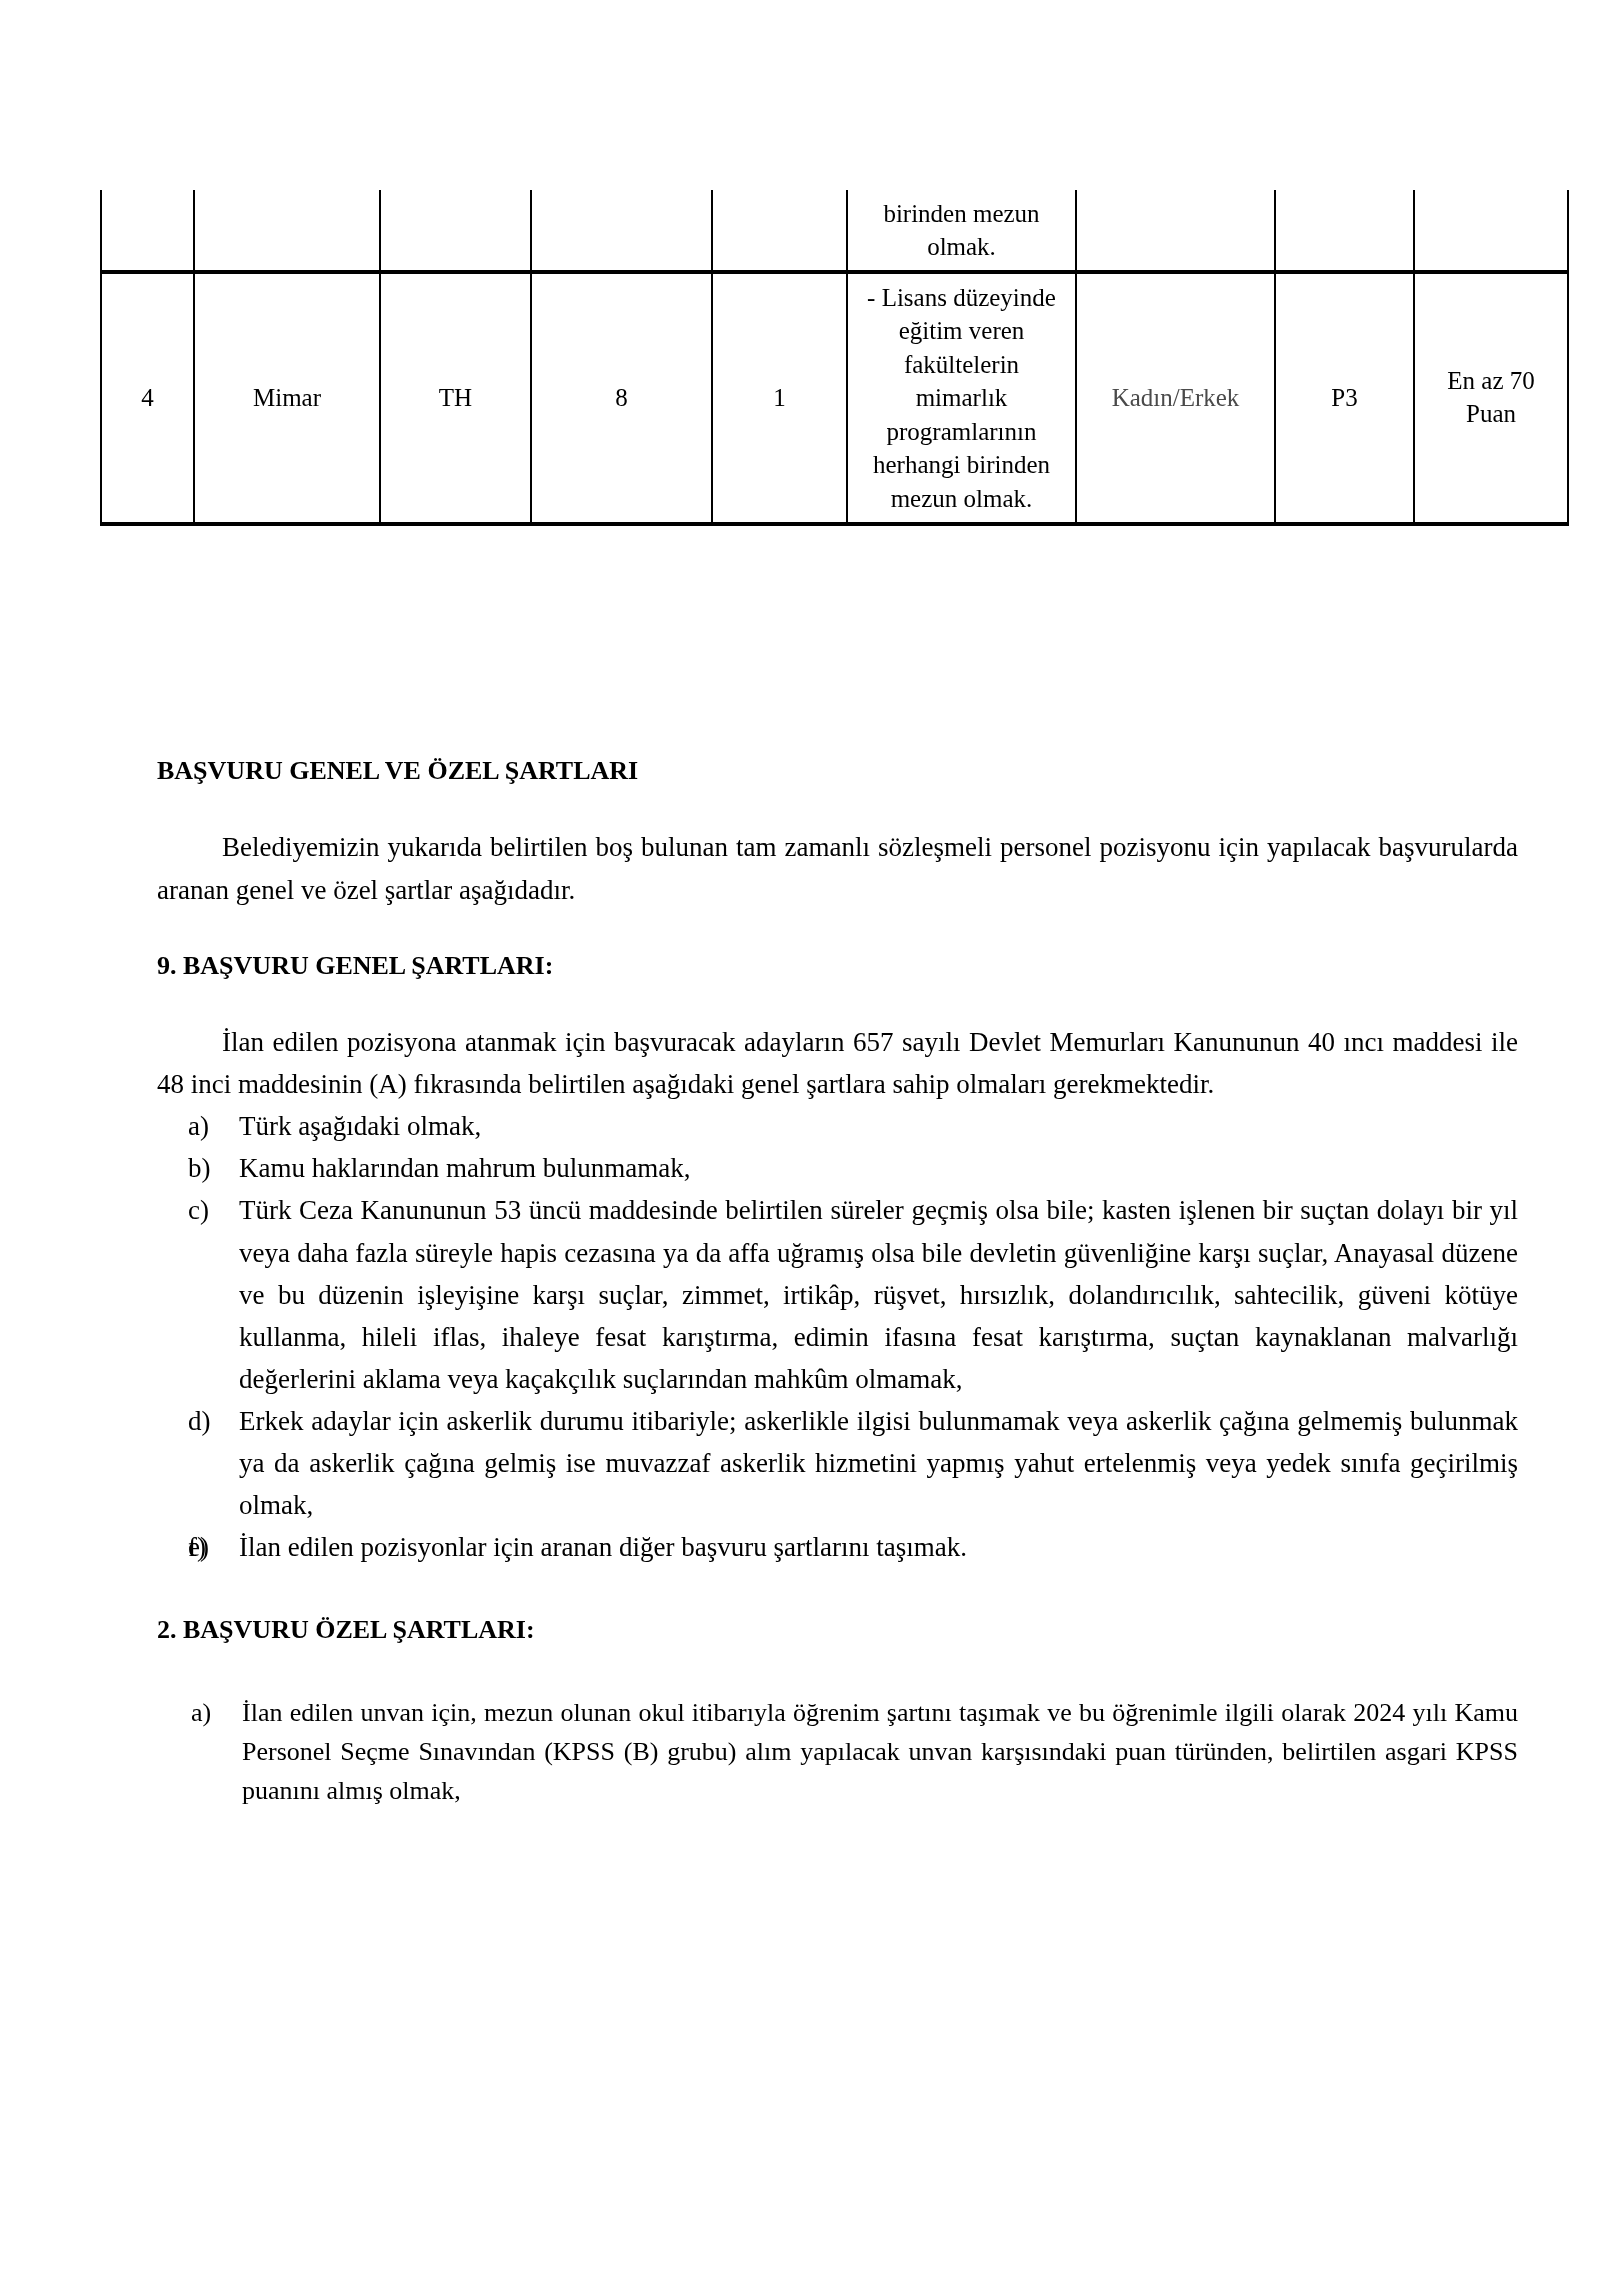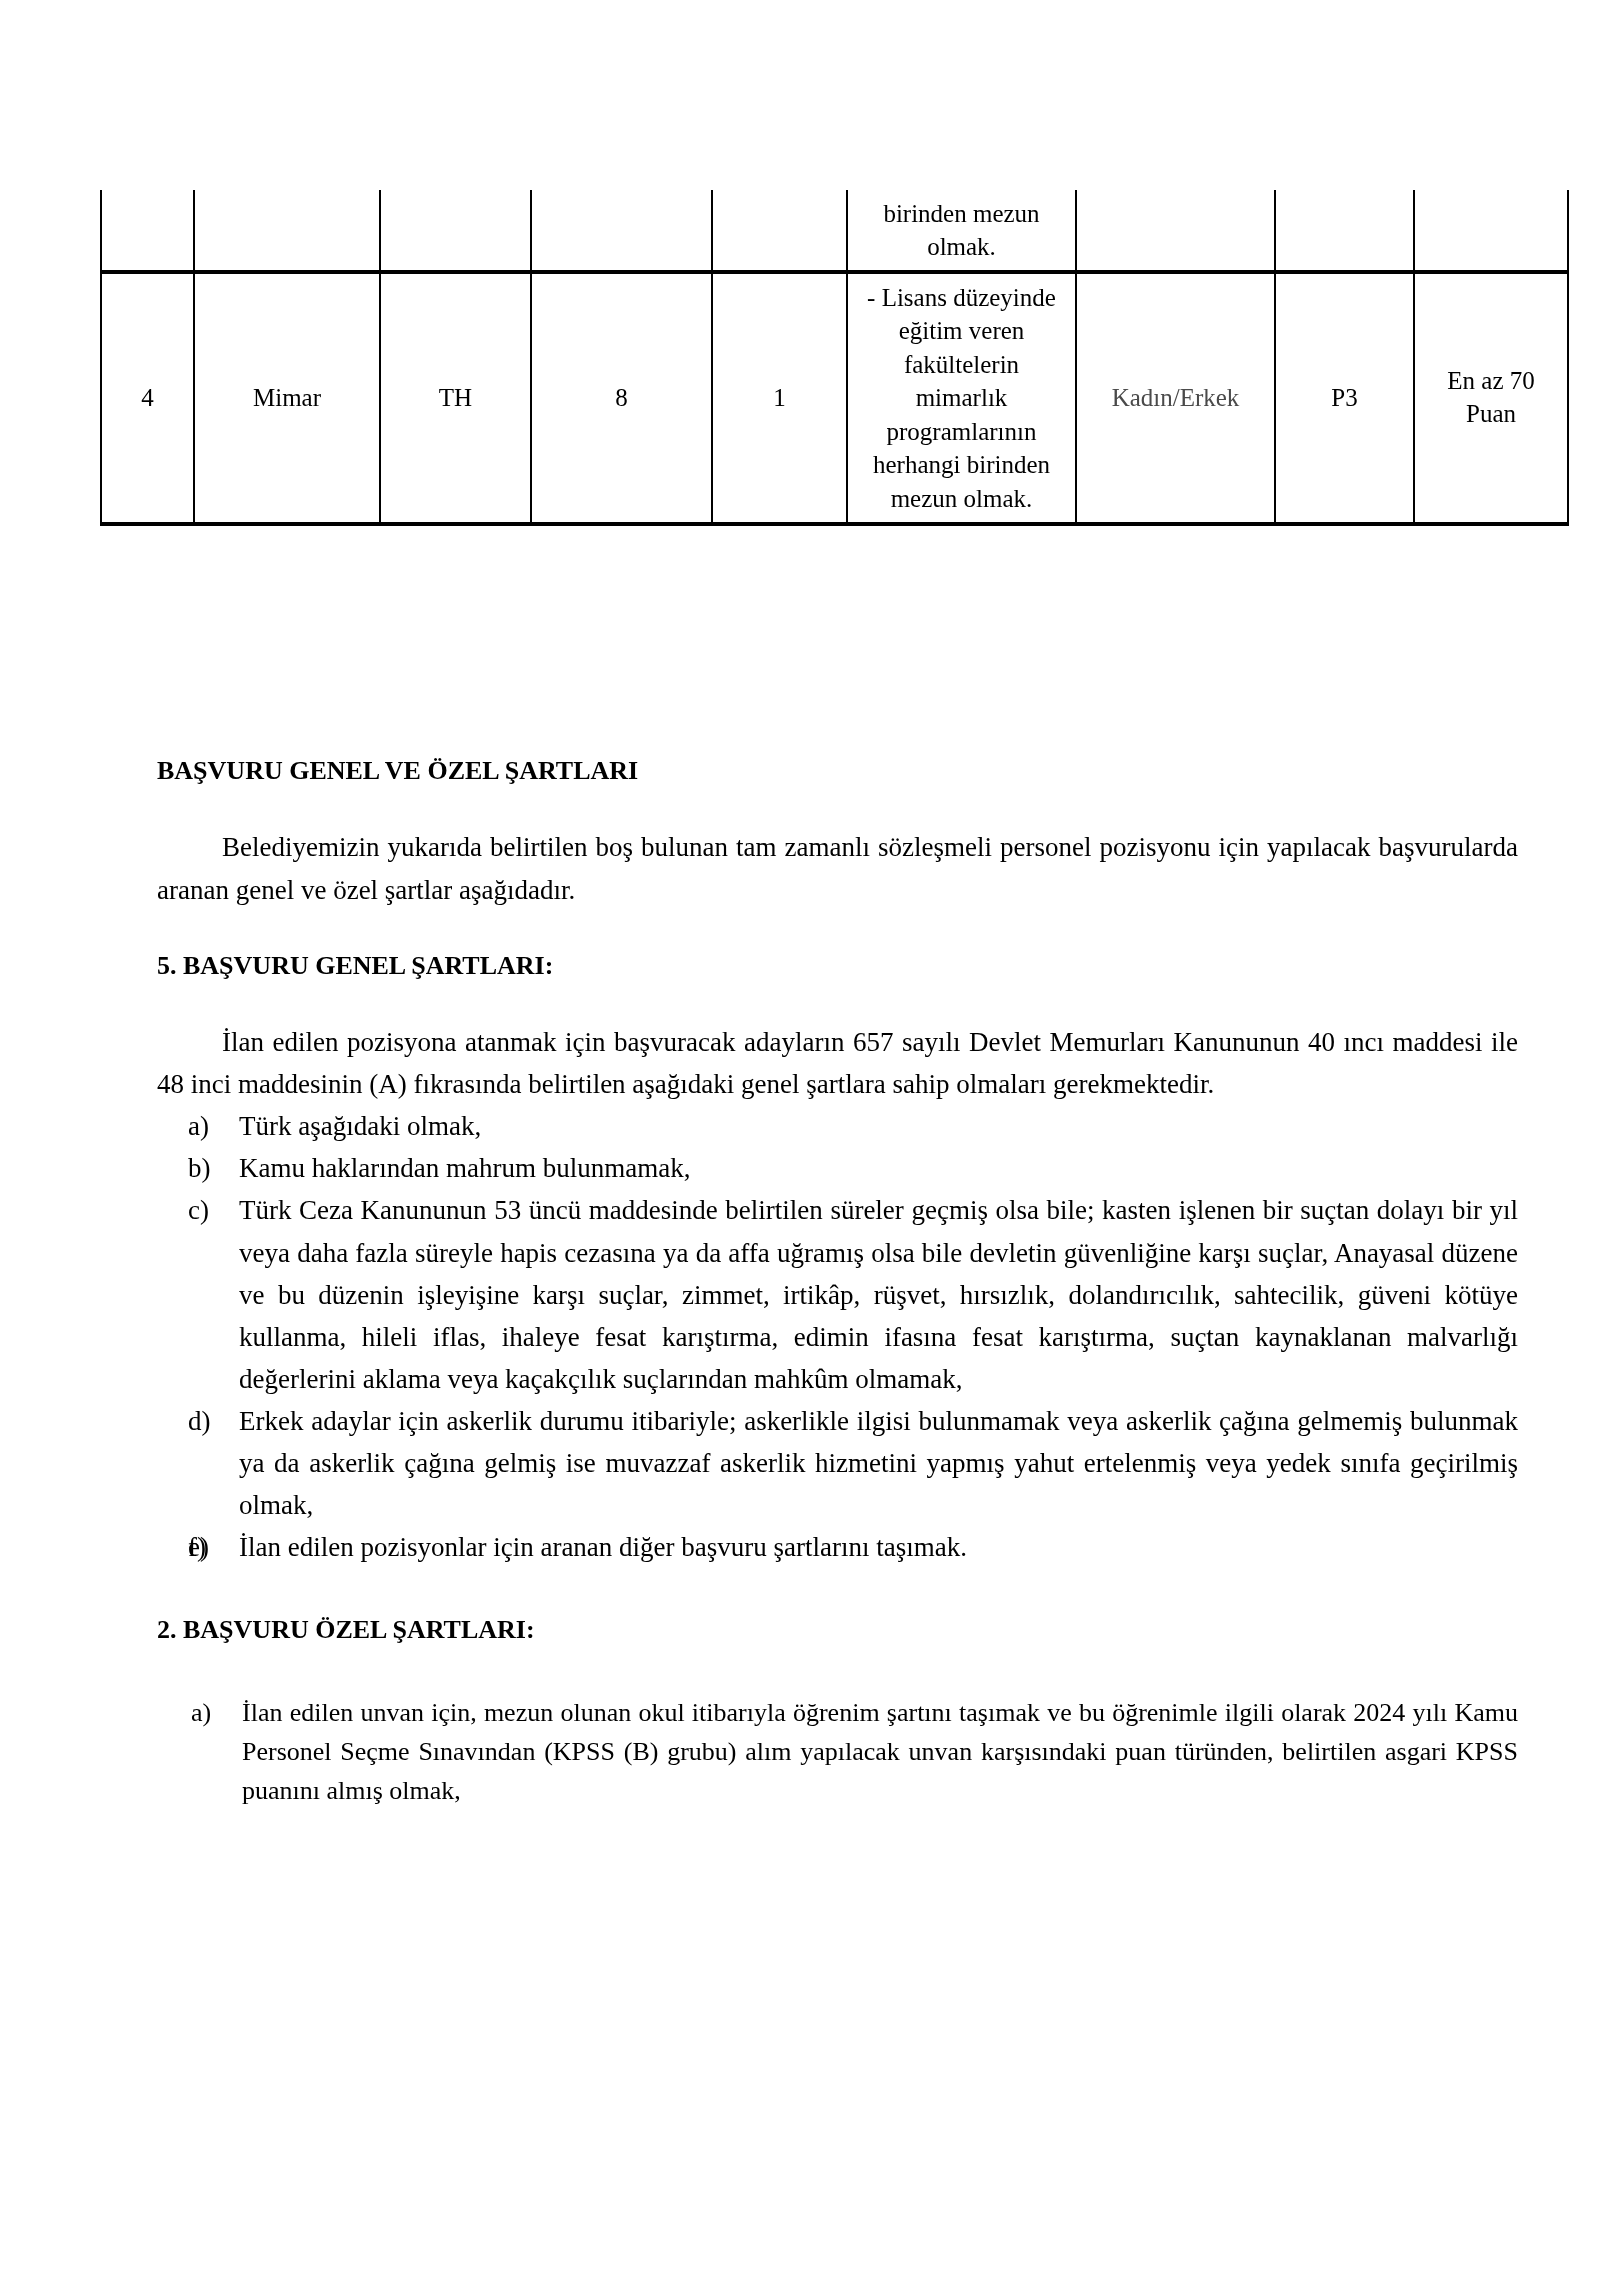--- a/index.html
+++ b/index.html
@@ -193,21 +193,21 @@
   <div class="content">
 
     <h2 class="sect-head head-indent">BAŞVURU GENEL VE ÖZEL ŞARTLARI</h2>
 
     <div class="gap-md"></div>
 
     <p class="para">Belediyemizin yukarıda belirtilen boş bulunan tam zamanlı sözleşmeli personel pozisyonu için yapılacak başvurularda aranan genel ve özel şartlar aşağıdadır.</p>
 
     <div class="gap-md"></div>
 
-    <h2 class="sect-head head-indent">5. BAŞVURU GENEL ŞARTLARI:</h2>
+    <h2 class="sect-head head-indent">9. BAŞVURU GENEL ŞARTLARI:</h2>
 
     <div class="gap-md"></div>
 
     <p class="para">İlan edilen pozisyona atanmak için başvuracak adayların 657 sayılı Devlet Memurları Kanununun 40 ıncı maddesi ile 48 inci maddesinin (A) fıkrasında belirtilen aşağıdaki genel şartlara sahip olmaları gerekmektedir.</p>
 
     <ol class="alpha tight">
       <li>
         <span class="marker">a)</span>
         <span>Türk aşağıdaki olmak,</span>
       </li>

